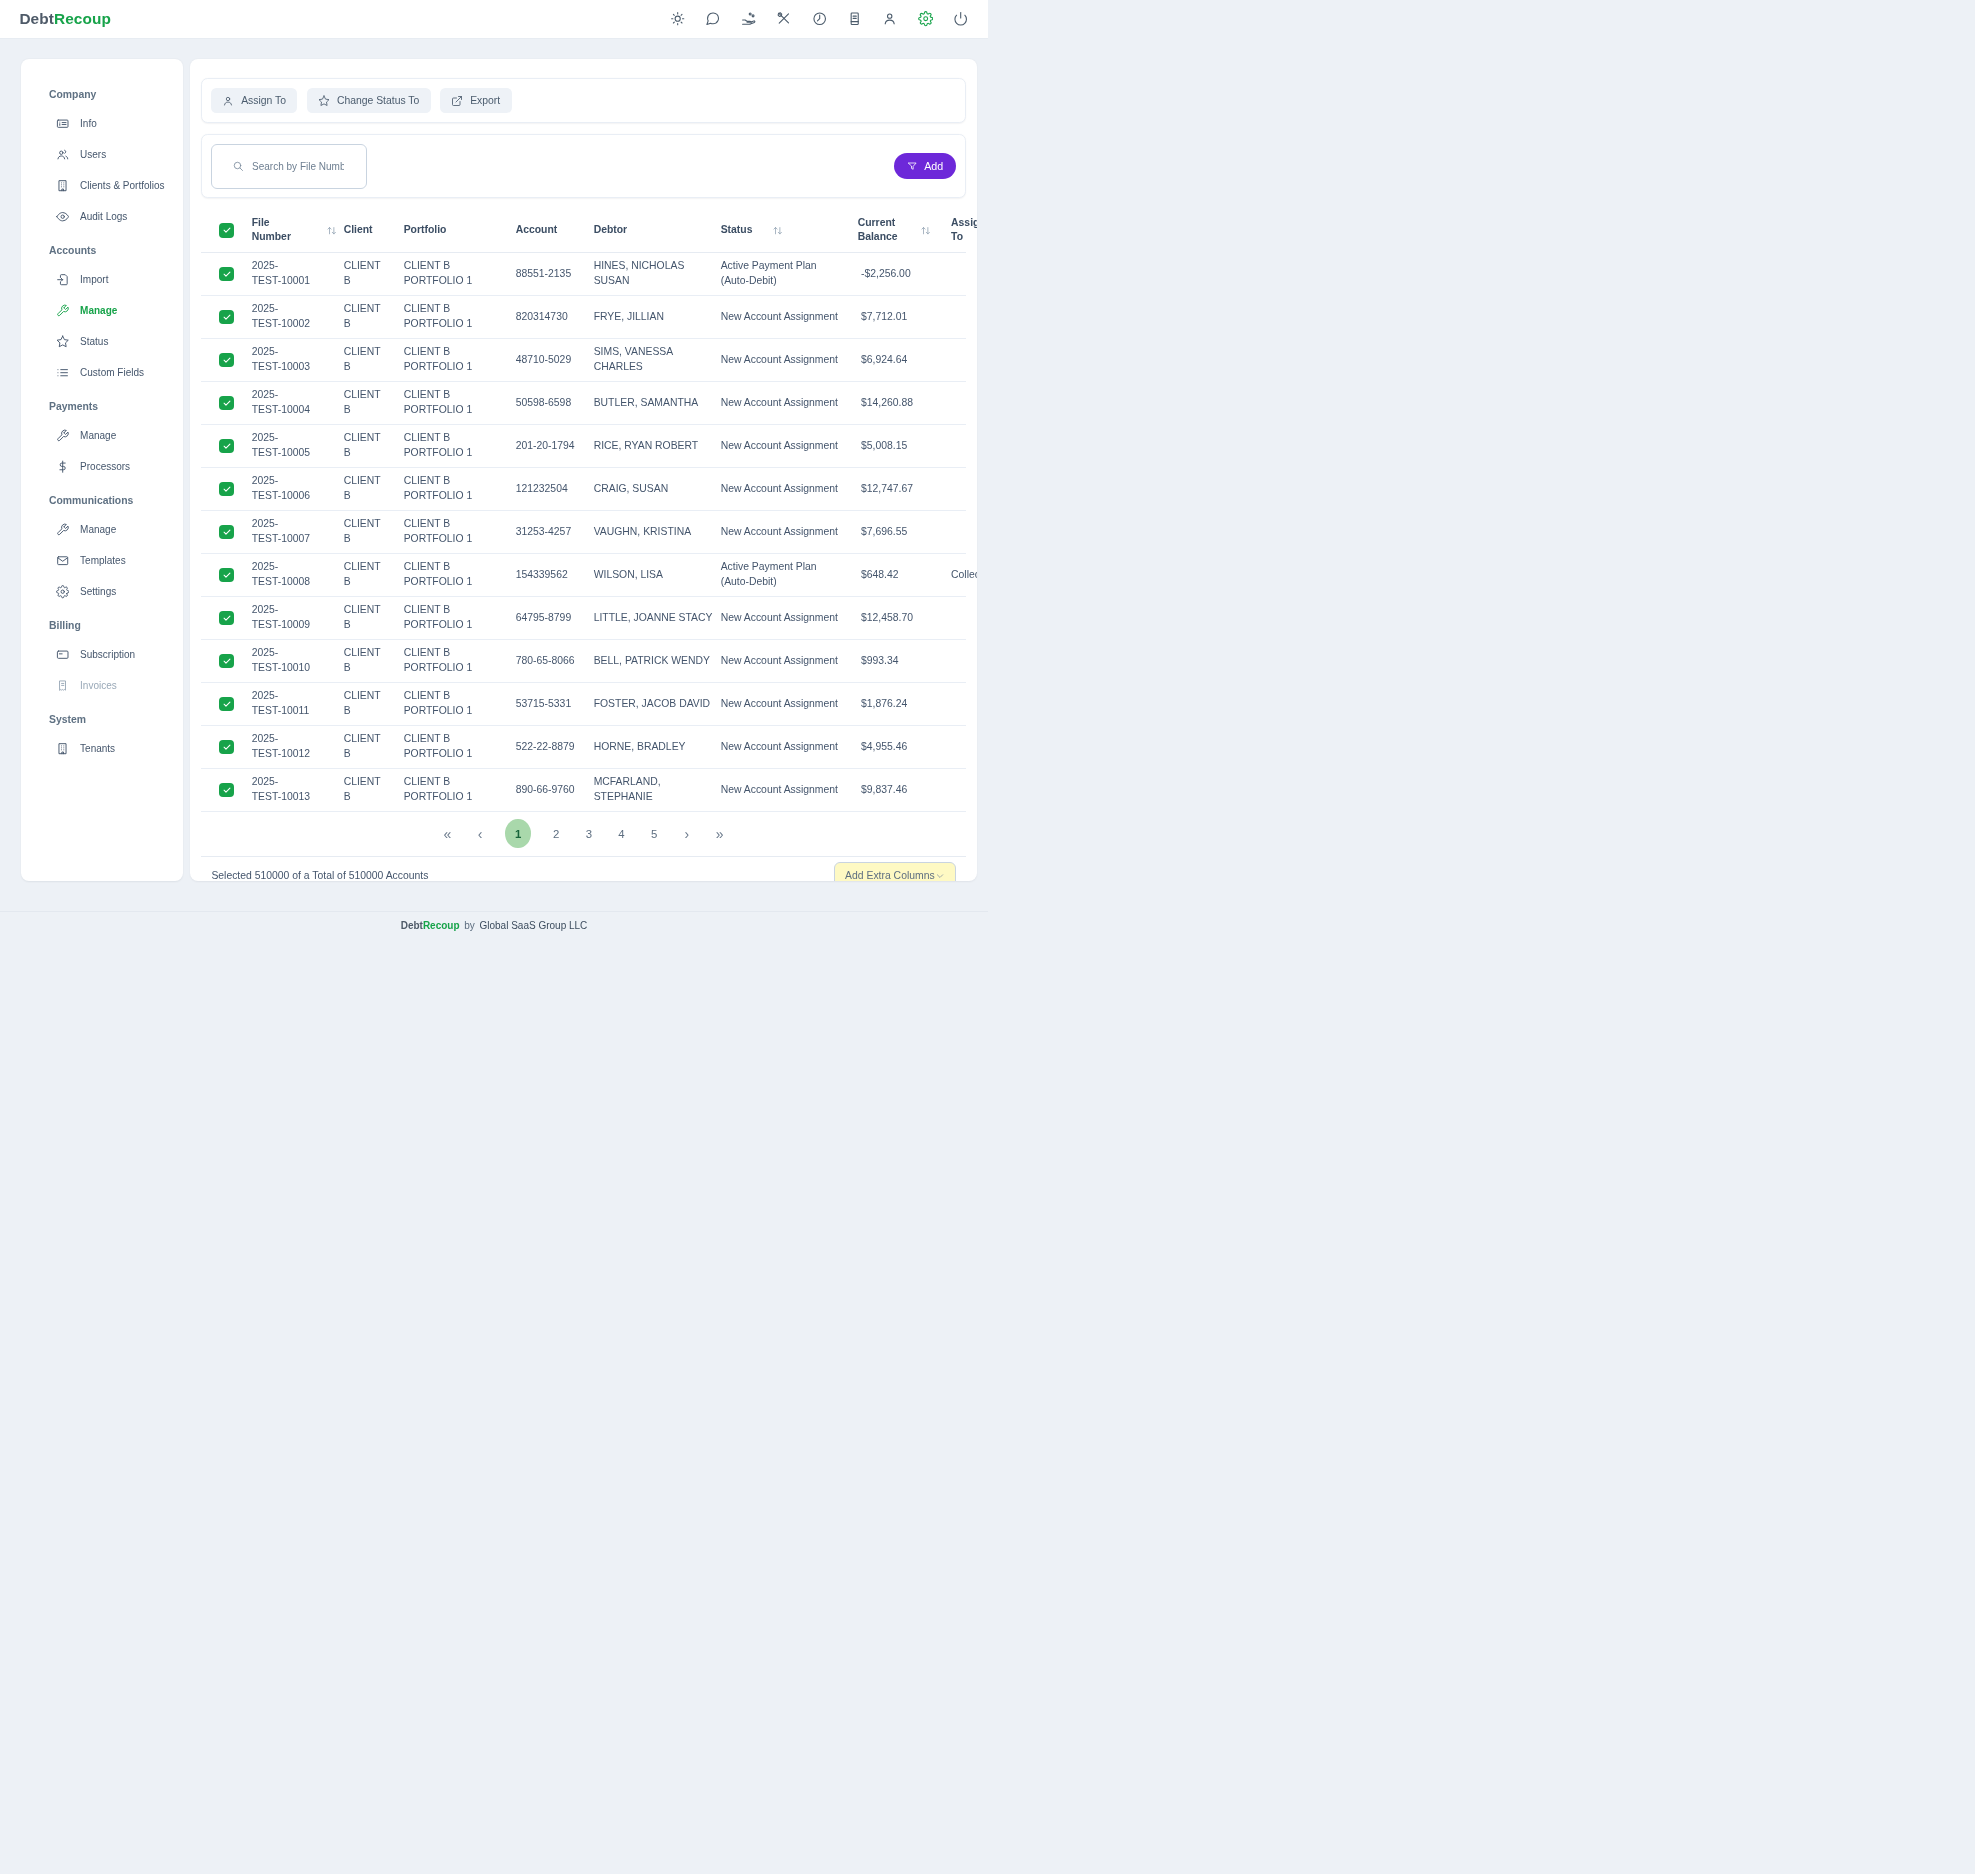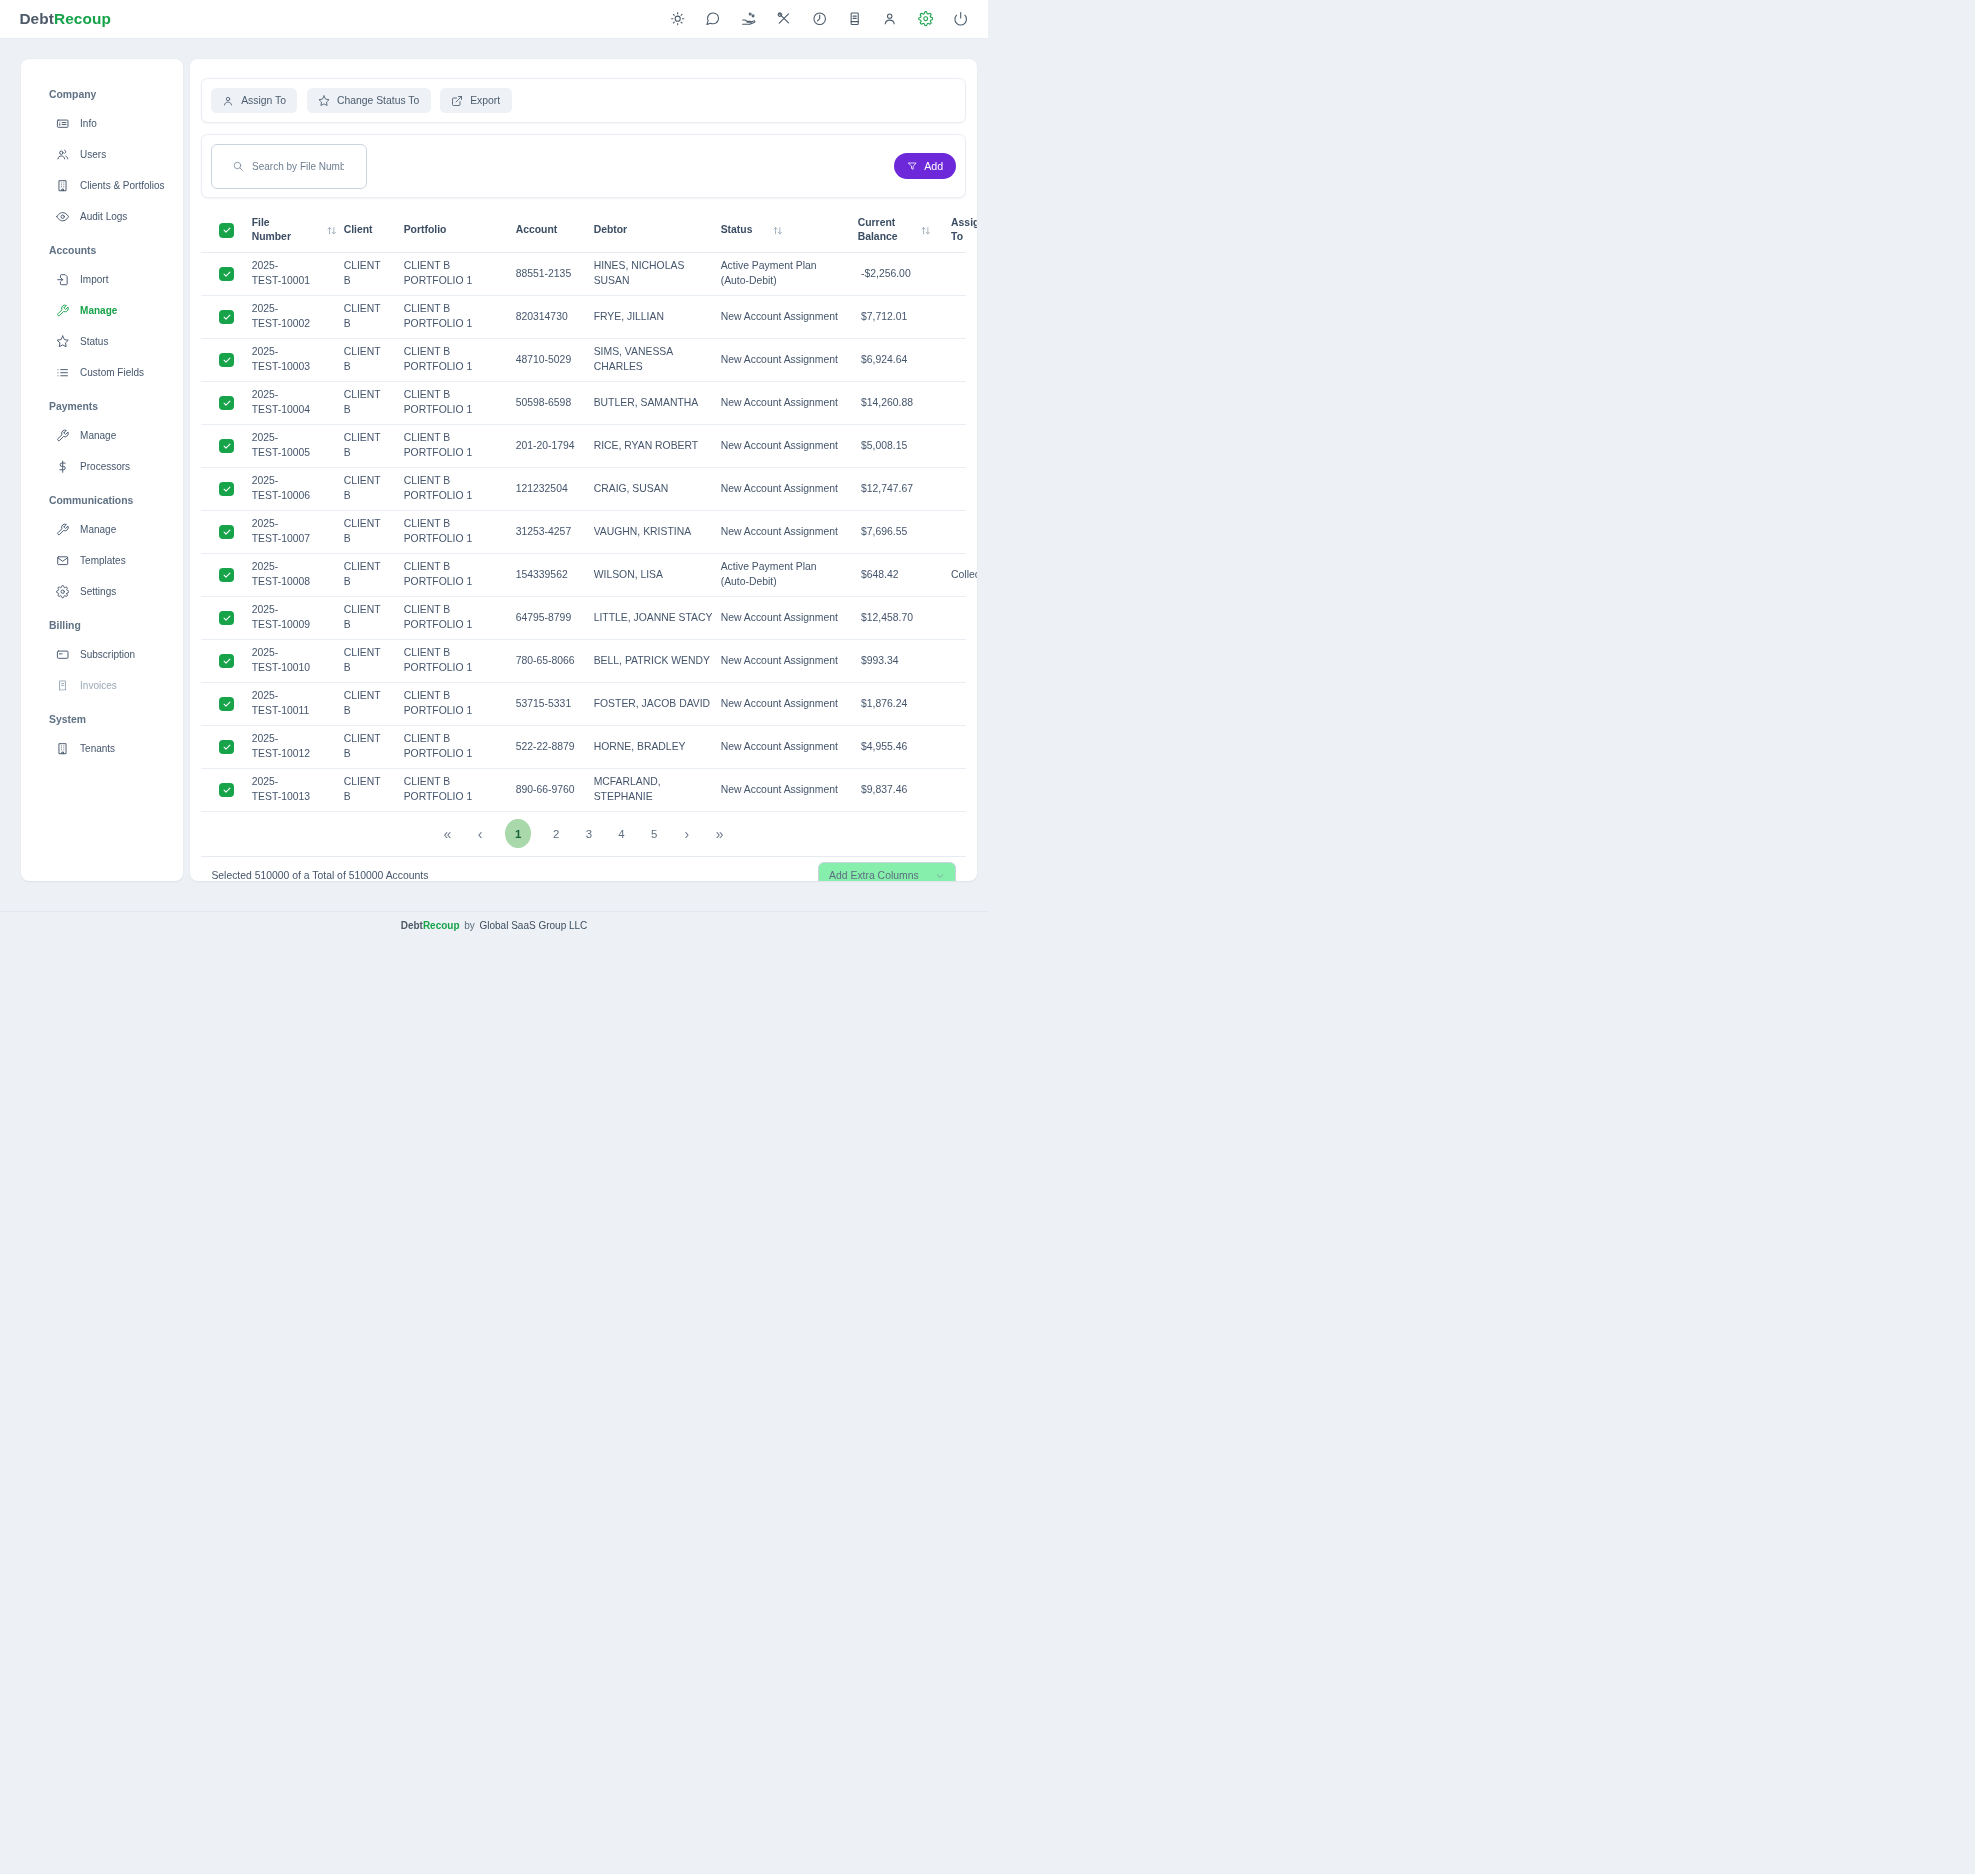--- a/index.html
+++ b/index.html
@@ -122,22 +122,22 @@
     font-weight:700;display:flex;align-items:center;justify-content:center
   }
 
   
   .selected-row{
     display:flex;align-items:center;padding:5.3px 10.7px 6.7px;min-height:39px;
     box-sizing:border-box;border-bottom:0.7px solid #e6ebf2
   }
   .selected-row .txt{font-size:10.4px;color:#44556c}
   .select-box{
-    margin-left:auto;display:inline-flex;align-items:center;gap:16px;height:27px;
-    padding:0 10px;border:0.7px solid #c9d4e0;border-radius:6px;background:#86efac;
+    margin-left:auto;display:inline-flex;align-items:center;gap:0;height:27px;
+    padding:0 10px;border:0.7px solid #c9d4e0;border-radius:6px;background:#fef9c3;
     color:#5d6e80;font-size:10.4px;cursor:pointer;font-family:inherit
   }
   .select-box .icn{width:10px;height:10px;color:#7b8b9d}
 
   
   .page-footer{
     position:absolute;left:0;top:911px;width:100%;height:27px;
     border-top:0.7px solid #e3e8ef;display:flex;align-items:center;justify-content:center;
     gap:4.7px;font-size:10px
   }

